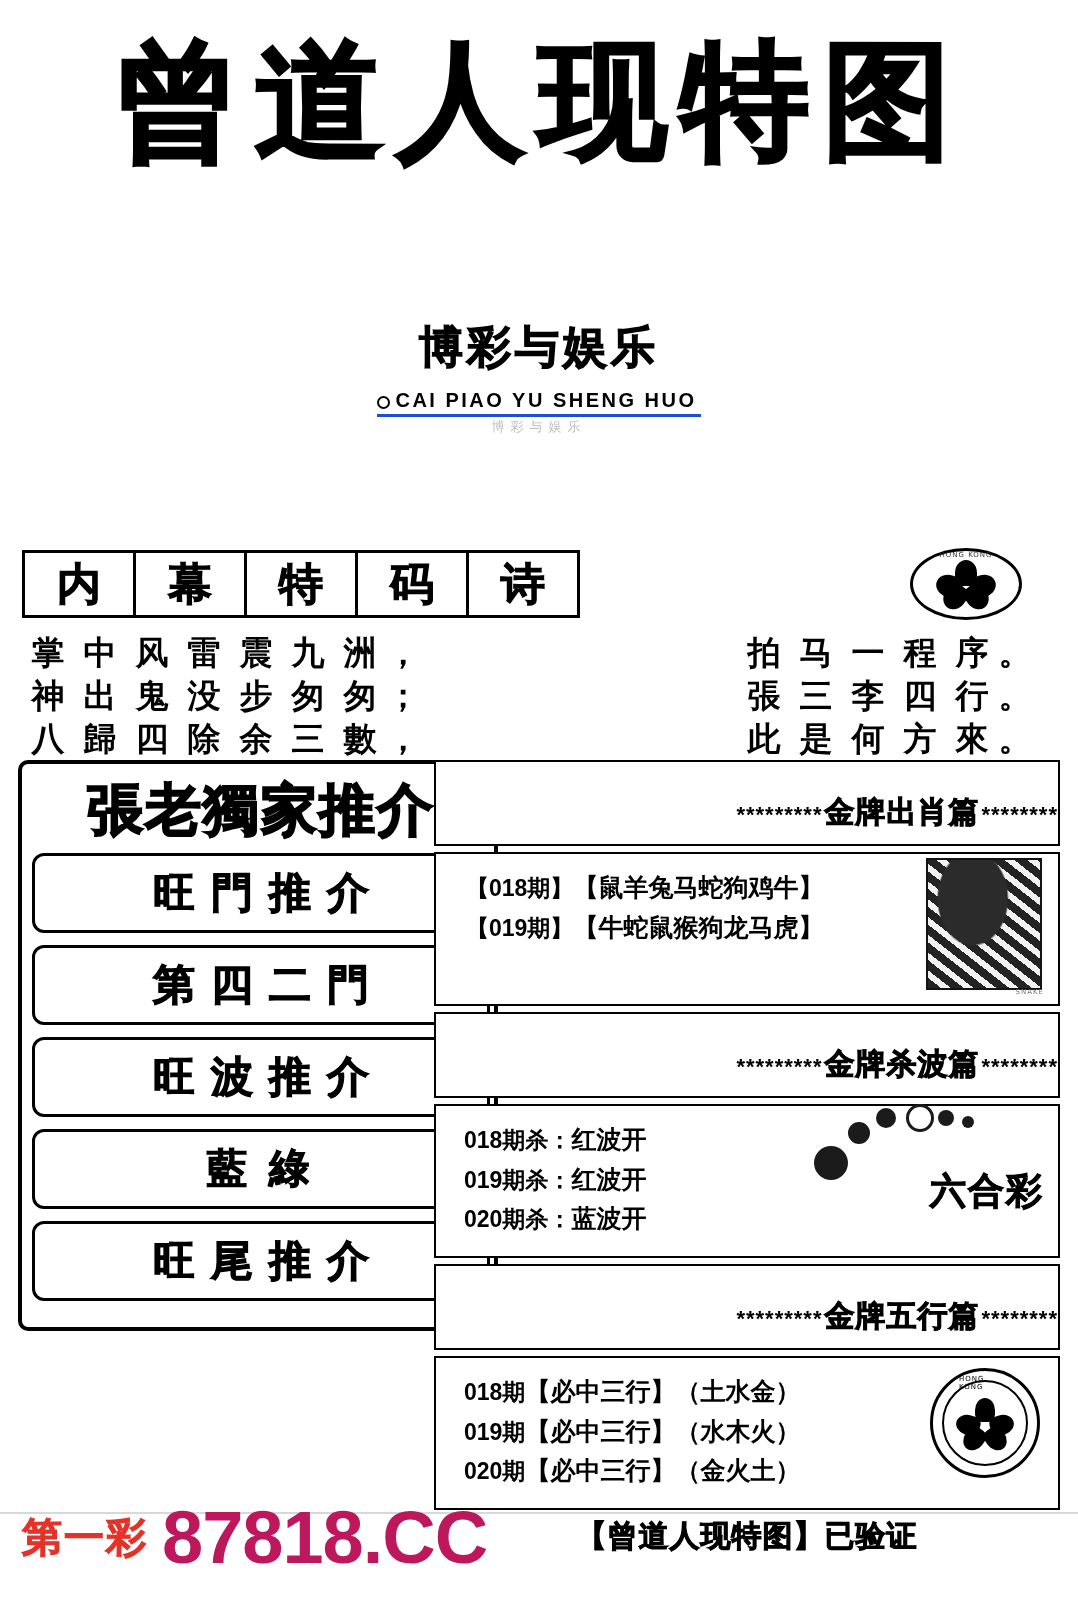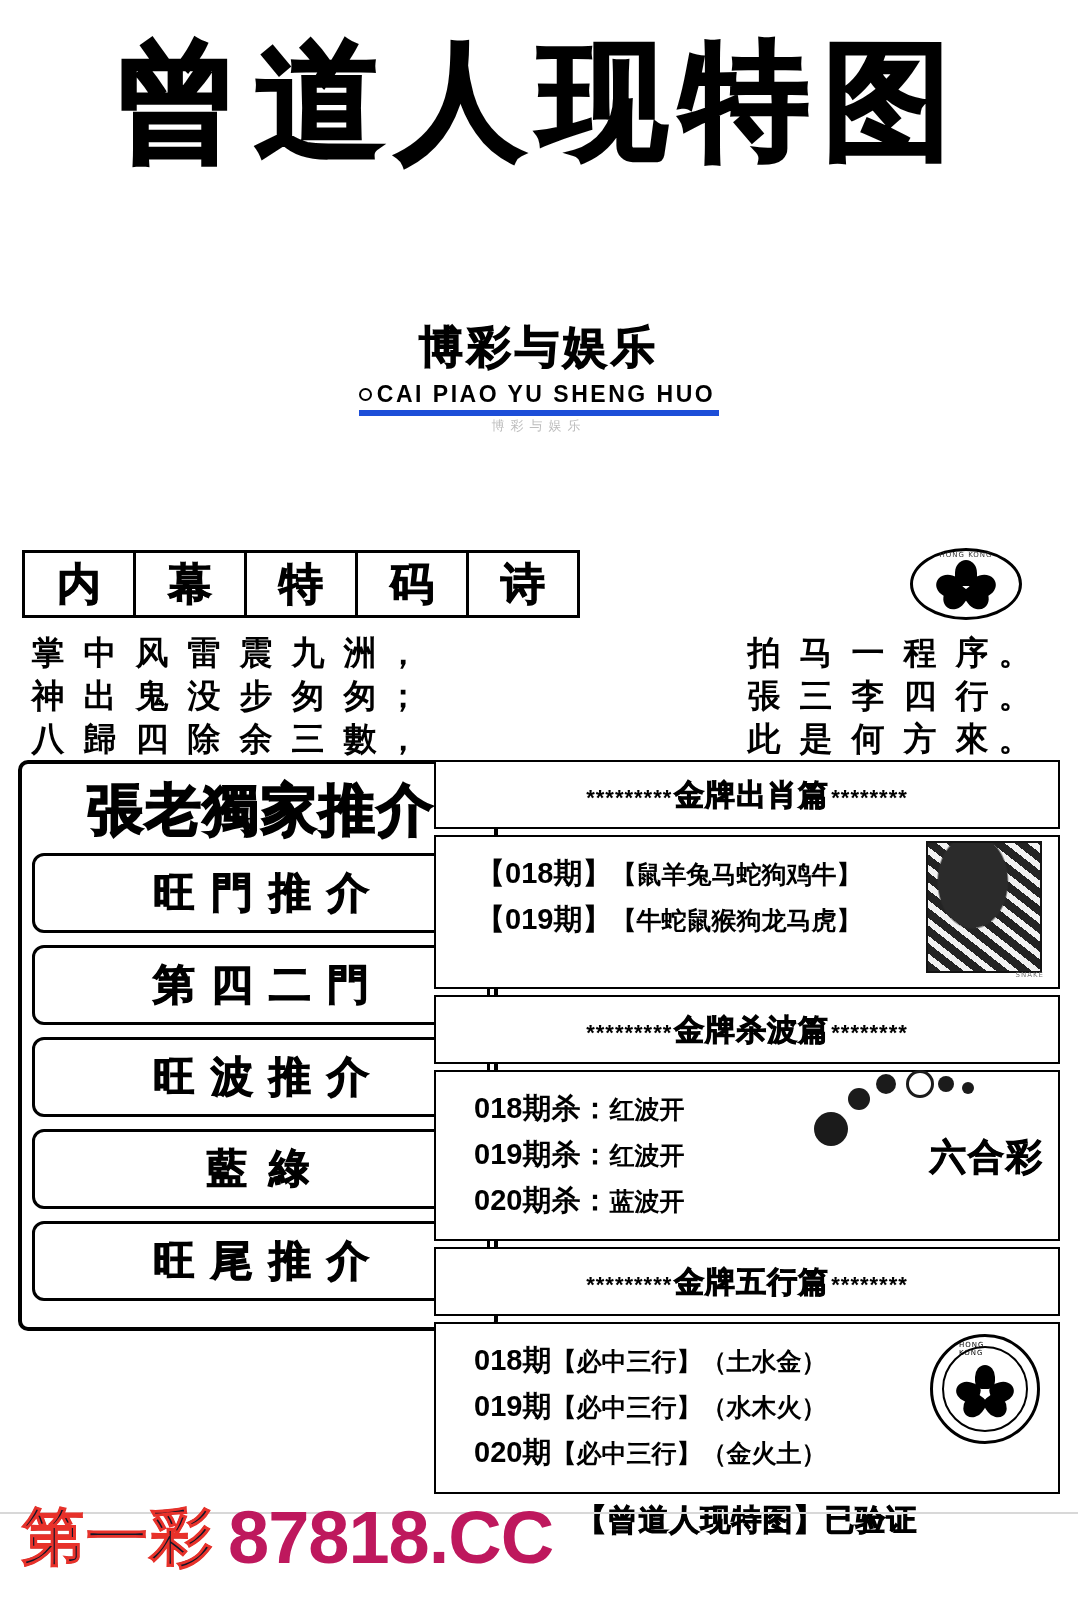--- a/index.html
+++ b/index.html
@@ -42,26 +42,26 @@
     text-align: center;
   }
   .subtitle-cn {
     font-family: "DejaVu Serif", serif;
     font-weight: 700;
     font-size: 44px;
     letter-spacing: 4px;
     -webkit-text-stroke: 1.2px #000;
   }
   .subtitle-py {
-    margin-top: 4px;
+    margin-top: 12px;
     font-family: "Liberation Sans", sans-serif;
     font-weight: 700;
-    font-size: 23px;
+    font-size: 20px;
     letter-spacing: 2.5px;
-    border-bottom: 6px solid #1d4ed8;
+    border-bottom: 3px solid #1d4ed8;
     display: inline-block;
     padding: 0 4px 2px 18px;
     position: relative;
   }
   .subtitle-py::before {
     content: "";
     position: absolute;
     left: 0;
     top: 7px;
     width: 9px;
@@ -236,25 +236,25 @@
     left: 434px;
     width: 626px;
   }
   .rp-block {
     border: 2px solid #000;
     background: #fff;
     margin-bottom: 6px;
     position: relative;
   }
   .rp-header {
-    text-align: center;
+    text-align: right;
     font-family: "DejaVu Serif", serif;
     font-weight: 700;
     font-size: 24px;
-    padding: 13px 0 11px 0;
+    padding: 30px 0 11px 0;
     letter-spacing: 1px;
     white-space: nowrap;
     overflow: hidden;
   }
   .rp-header .stars {
     font-family: "Liberation Sans", sans-serif;
     font-weight: 700;
     letter-spacing: 1px;
     font-size: 22px;
   }
@@ -270,22 +270,21 @@
   }
   .rp-line {
     font-family: "DejaVu Serif", serif;
     font-size: 25px;
     font-weight: 600;
     line-height: 1.58;
     padding-left: 30px;
   }
   .rp-line .period {
     font-family: "Liberation Sans", sans-serif;
-    font-size: 29px;
-    margin-left: 10px;
+    font-size: 23px;
   }
   .rp-body.indent2 .rp-line { padding-left: 28px; }
 
   
   .snake-art {
     position: absolute;
     right: 16px;
     top: 4px;
     width: 112px;
     height: 128px;
@@ -388,22 +387,22 @@
     left: 22px;
     bottom: 18px;
     width: 1030px;
     height: 90px;
     display: flex;
     align-items: center;
   }
   .wm-left {
     font-family: "DejaVu Serif", serif;
     font-weight: 700;
-    font-size: 62px;
-    color: #0f172a;
+    font-size: 40px;
+    color: #c2410c;
     letter-spacing: 2px;
     -webkit-text-stroke: 1px #e8312a;
   }
   .wm-right {
     font-family: "Liberation Sans", sans-serif;
     font-weight: 700;
     font-size: 74px;
     color: #be185d;
     letter-spacing: -1px;
     margin-left: 14px;

